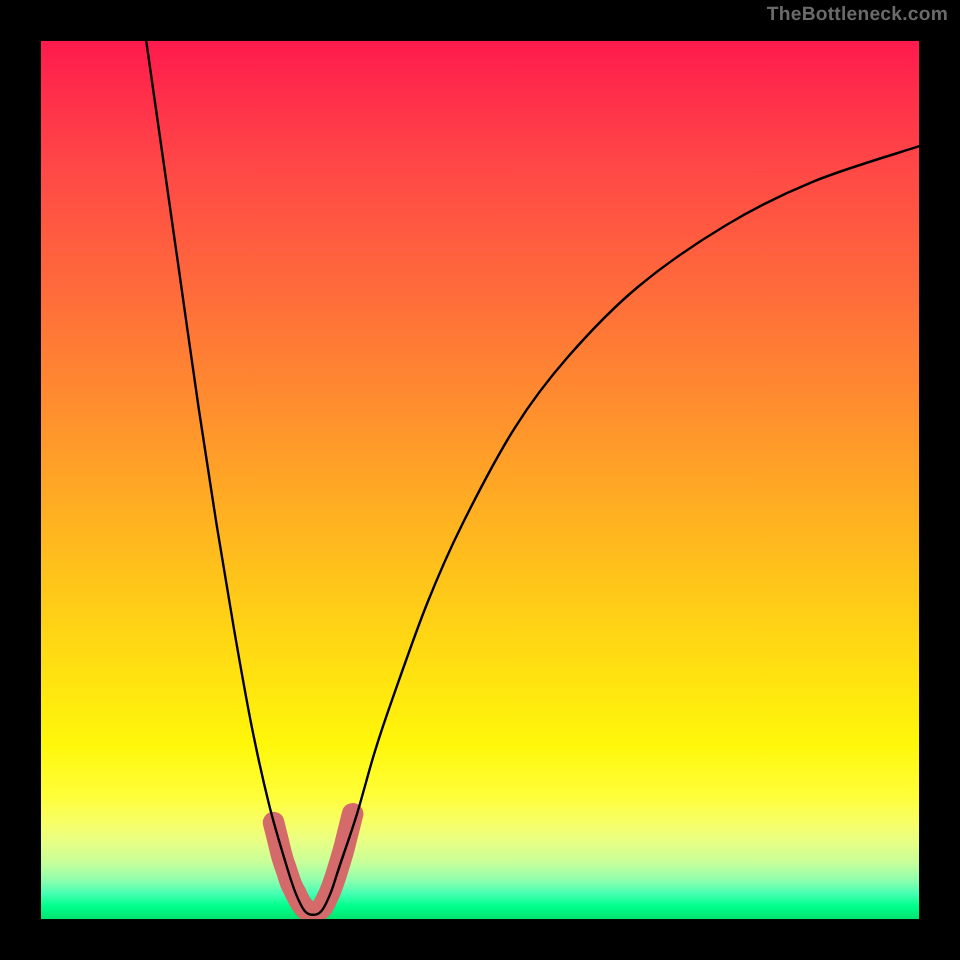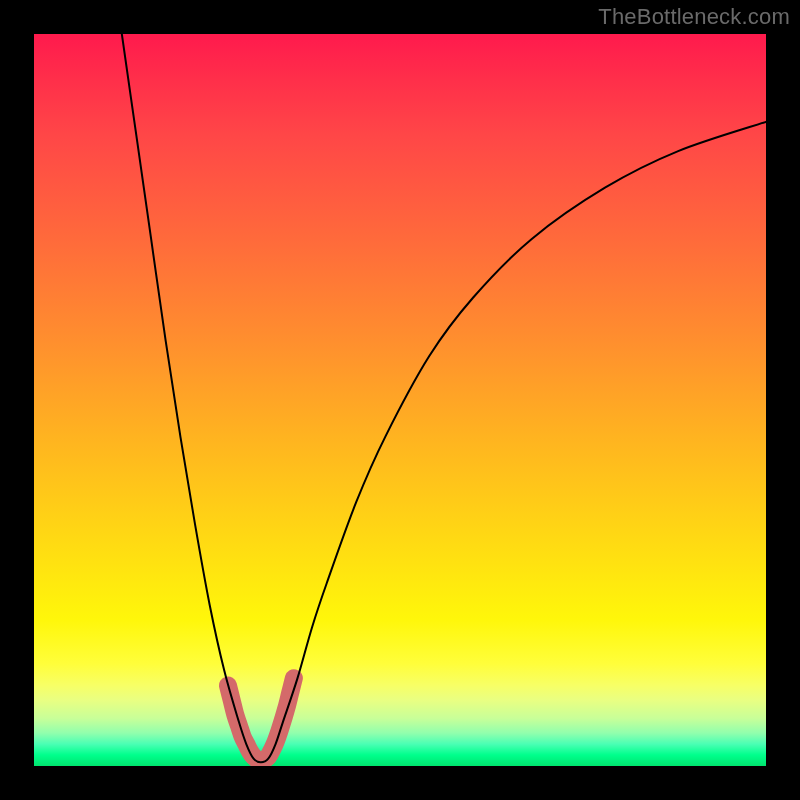--- a/index.html
+++ b/index.html
@@ -17,22 +17,22 @@
     top: 0;
     width: 800px;
     height: 800px;
     background: #000;
   }
   .watermark {
     position: absolute;
     top: 4px;
     right: 10px;
     color: #6a6a6a;
-    font-size: 22px;
-    font-weight: 400;
+    font-size: 16px;
+    font-weight: 700;
     letter-spacing: 0.2px;
     z-index: 10;
   }
   .plot {
     position: absolute;
     left: 34px;
     top: 34px;
     width: 732px;
     height: 732px;
     overflow: hidden;

